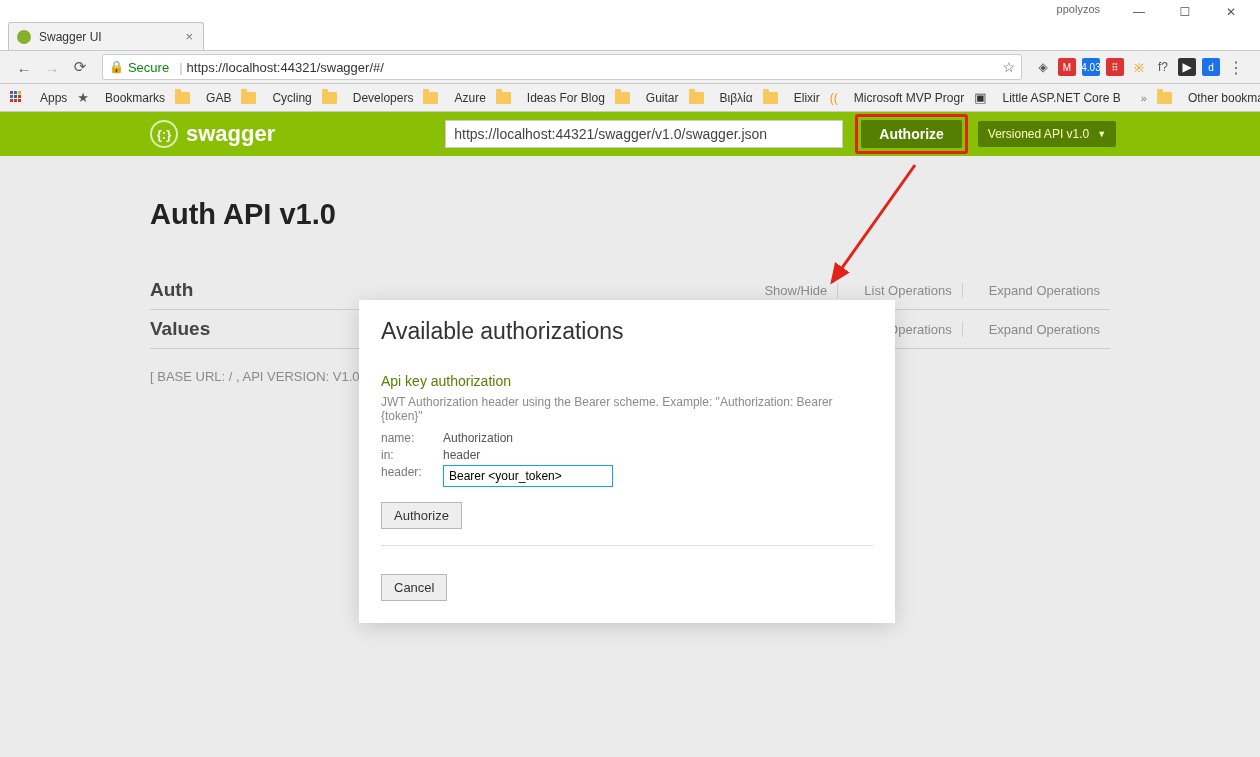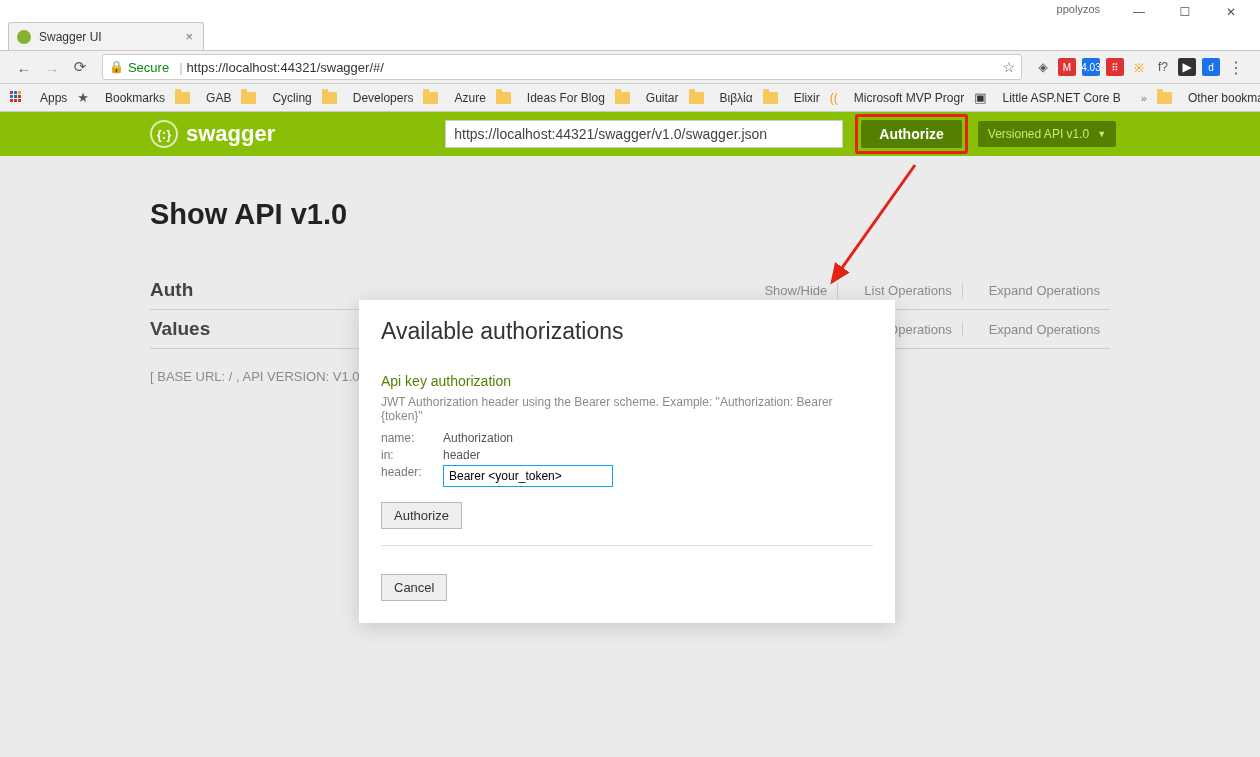--- a/index.html
+++ b/index.html
@@ -54,21 +54,21 @@
 .bm-spacer{flex:1}
 .bm-chev{color:#777;font-size:11px}
 
 
 .swag-hdr{height:44px;background:#89BF04;display:flex;align-items:center;padding:0 0 0 150px}
 .swag-logo{display:flex;align-items:center;gap:8px;color:#fff;font-size:22px;font-weight:bold}
 .swag-logo-ic{width:28px;height:28px;border:2px solid rgba(255,255,255,.7);border-radius:50%;display:flex;align-items:center;justify-content:center;font-size:13px;color:#fff}
 .swag-url{margin-left:170px;width:398px;height:28px;border:1px solid #ccc;background:#fff;padding:0 8px;font-size:14px;color:#444}
 .swag-auth-wrap{margin-left:12px;border:3px solid #E2231A;border-radius:3px;padding:3px}
 .swag-auth-btn{background:#547F00;color:#fff;border:0;padding:6px 18px;font-size:14px;font-weight:bold;border-radius:2px;cursor:pointer}
-.swag-ver{margin-left:10px;background:#547F00;color:#bef264;border:0;padding:6px 10px;font-size:12px;border-radius:2px;display:flex;align-items:center;gap:8px}
+.swag-ver{margin-left:10px;background:#547F00;color:#fef9c3;border:0;padding:6px 10px;font-size:12px;border-radius:2px;display:flex;align-items:center;gap:8px}
 .swag-ver-tri{font-size:9px}
 
 
 .page{background:#EBEBEB;height:645px;padding:20px 0 0 0}
 .container{width:960px;margin:0 auto;position:relative}
 .h1{font-size:29px;font-weight:bold;color:#222;margin:22px 0 40px}
 .sect{border-bottom:1px solid #ccc;padding:8px 0;display:flex;align-items:center}
 .sect-title{font-size:19px;font-weight:bold;color:#444}
 .sect-ops{margin-left:auto;font-size:13px;color:#8a8a8a;display:flex;gap:16px}
 .sect-op{padding:0 10px;border-right:1px solid #ccc}
@@ -210,21 +210,21 @@
     <button class="swag-auth-btn">Authorize</button>
   </div>
   <div class="swag-ver">
     <span>Versioned API v1.0</span>
     <span class="swag-ver-tri">▼</span>
   </div>
 </div>
 
 <div class="page">
   <div class="container">
-    <h1 class="h1">Show API v1.0</h1>
+    <h1 class="h1">Auth API v1.0</h1>
 
     <div class="sect">
       <span class="sect-title">Auth</span>
       <span class="sect-ops">
         <span class="sect-op">Show/Hide</span>
         <span class="sect-op">List Operations</span>
         <span class="sect-op">Expand Operations</span>
       </span>
     </div>
 

